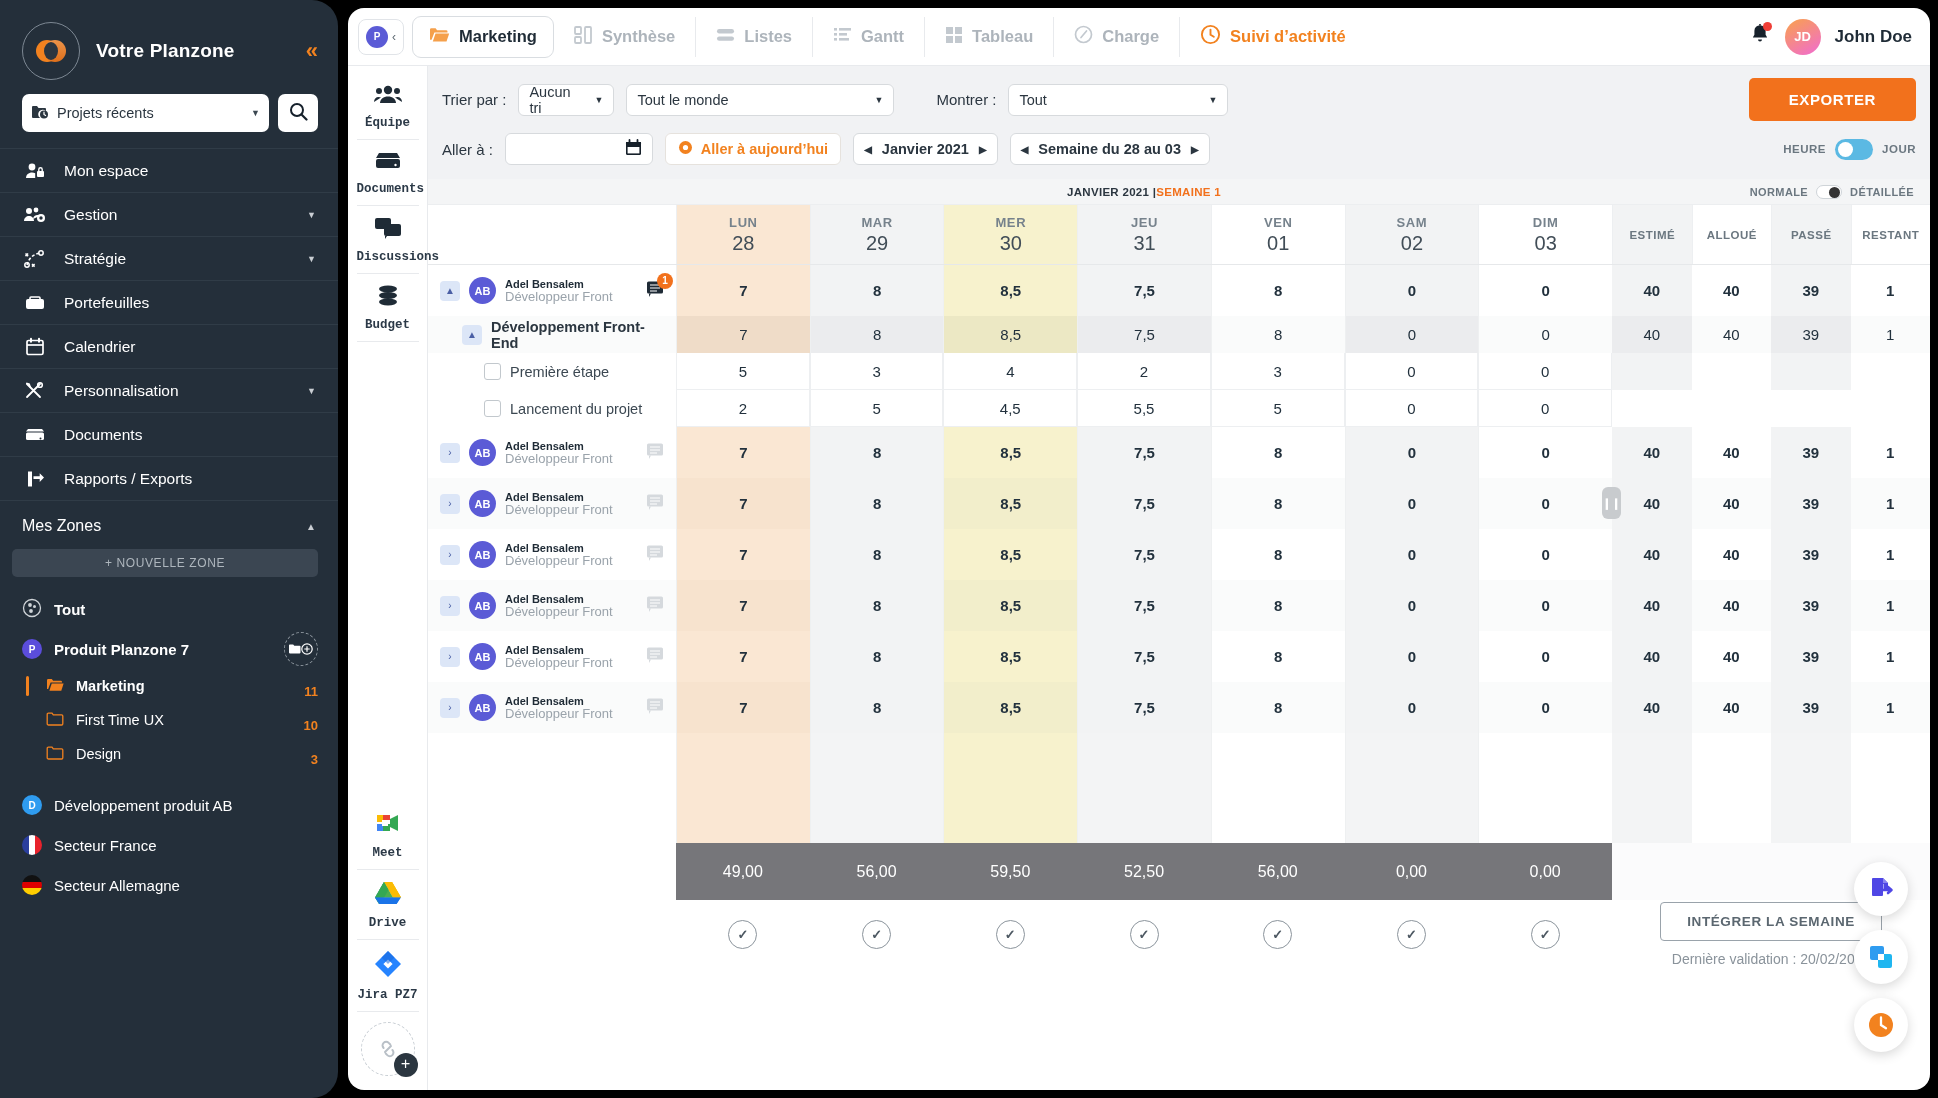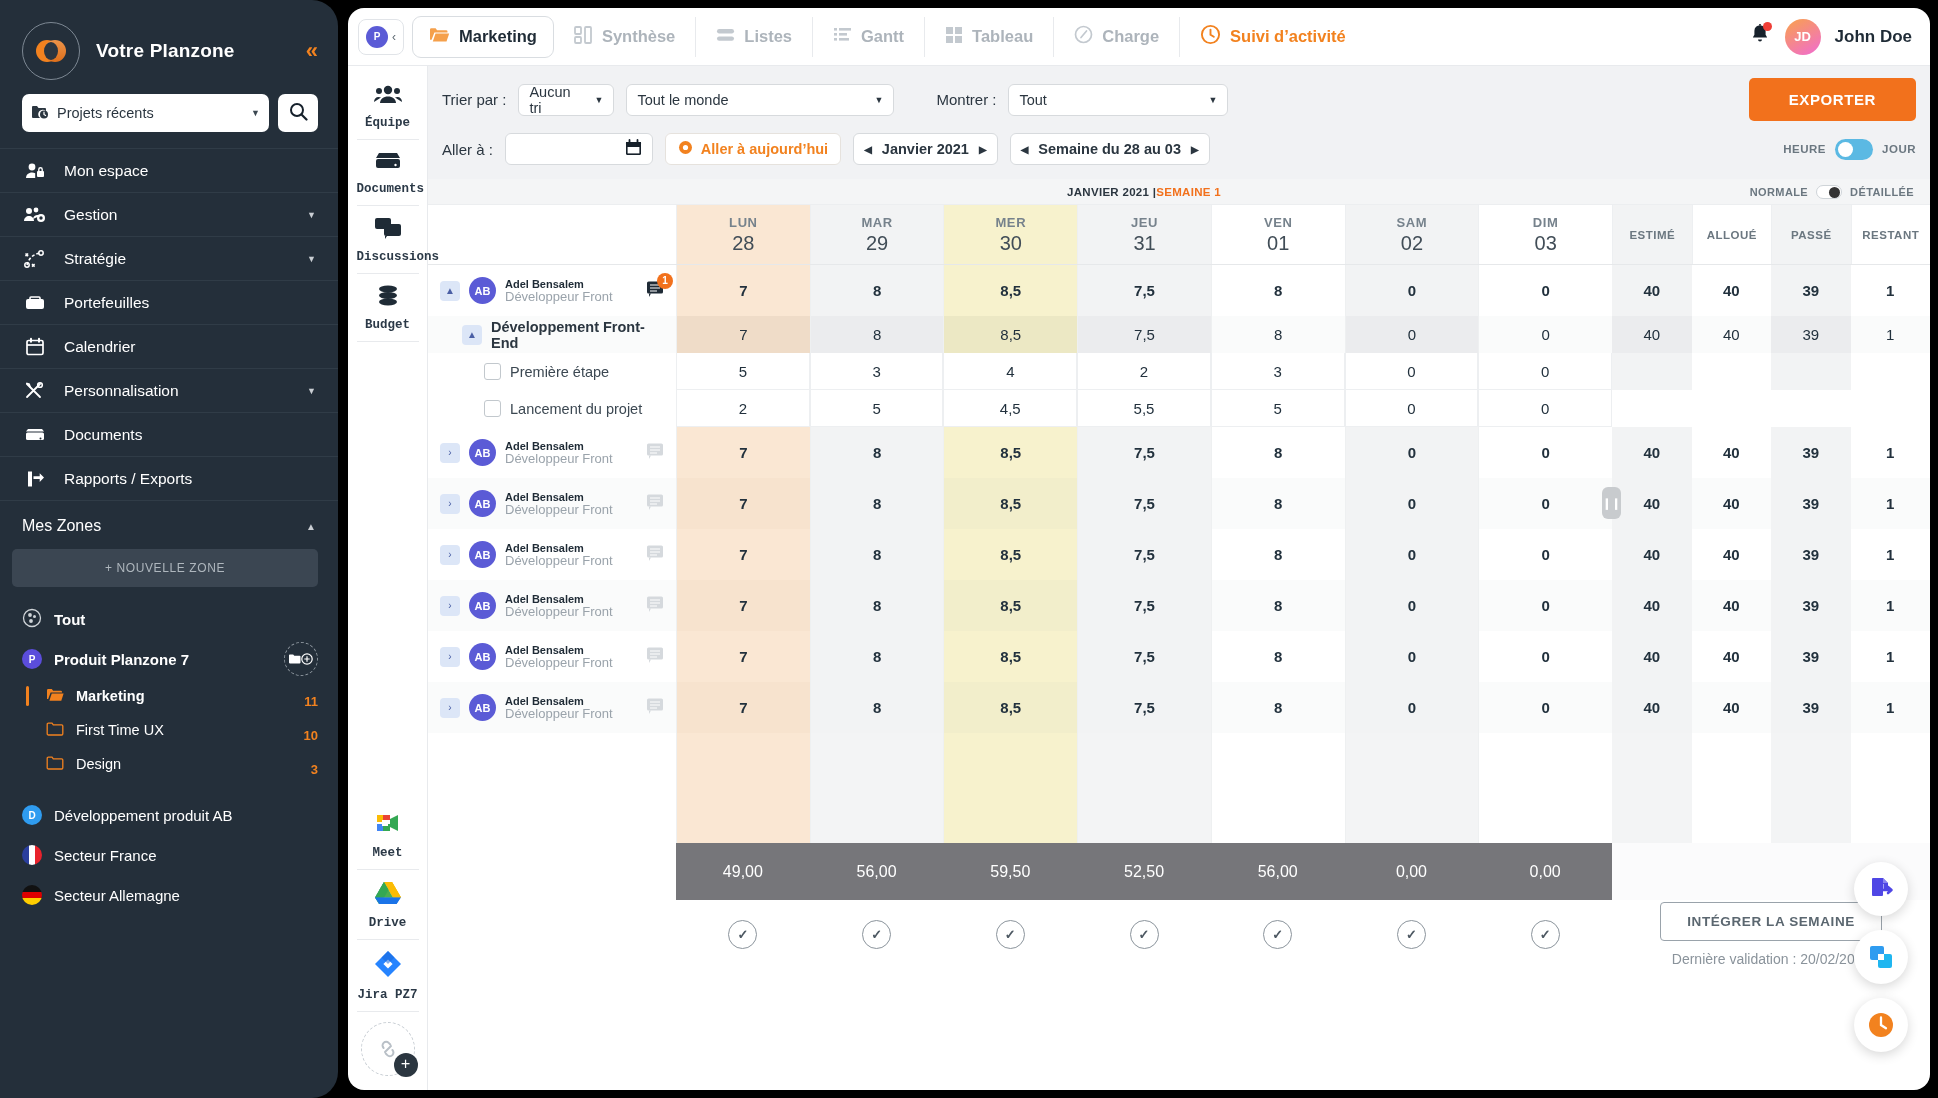--- a/index.html
+++ b/index.html
@@ -33,21 +33,21 @@
      align-items:center; justify-content:center; }
 
   .nav-item { display:flex; align-items:center; height:44px; padding:0 22px; gap:16px;
      border-top:1px solid #303c47; font-size:15.5px; color:#fff; cursor:pointer; }
   .nav-item .ico { width:26px; display:flex; align-items:center; justify-content:center; flex:0 0 26px; }
   .nav-item .chev { margin-left:auto; font-size:9px; color:#c9ced3; }
 
   .zones-head { display:flex; align-items:center; padding:16px 22px 8px; border-top:1px solid #303c47; }
   .zones-head span { font-size:16px; font-weight:normal; }
   .zones-head .up { margin-left:auto; font-size:10px; color:#c9ced3; }
-  .newzone { margin:6px 20px 12px 12px; height:38px; background:#3b4652; border-radius:5px;
+  .newzone { margin:6px 20px 12px 12px; height:28px; background:#3b4652; border-radius:5px;
      display:flex; align-items:center; justify-content:center; font-size:12px; color:#aeb6bd; letter-spacing:.6px; }
   .zone { display:flex; align-items:center; height:40px; padding:0 20px 0 22px; gap:12px; font-size:15px; cursor:pointer; }
   .zone.bold { font-weight:bold; }
   .zone .badge { margin-left:auto; font-size:13px; color:#f2821f; font-weight:bold;margin-top:10px; }
   .zone.sub { padding-left:46px; font-size:14.5px; height:34px; }
   .zone.sub.active { font-weight:bold; }
   .dotcircle { width:20px; height:20px; border-radius:50%; display:flex; align-items:center; justify-content:center;
      font-size:10px; font-weight:bold; color:#fff; flex:0 0 20px; }
   .active-bar { position:absolute; left:26px; width:3px; height:20px; background:#f2821f; border-radius:2px; }
   .addzone { position:relative; margin-left:auto; width:34px; height:34px; border-radius:50%;

